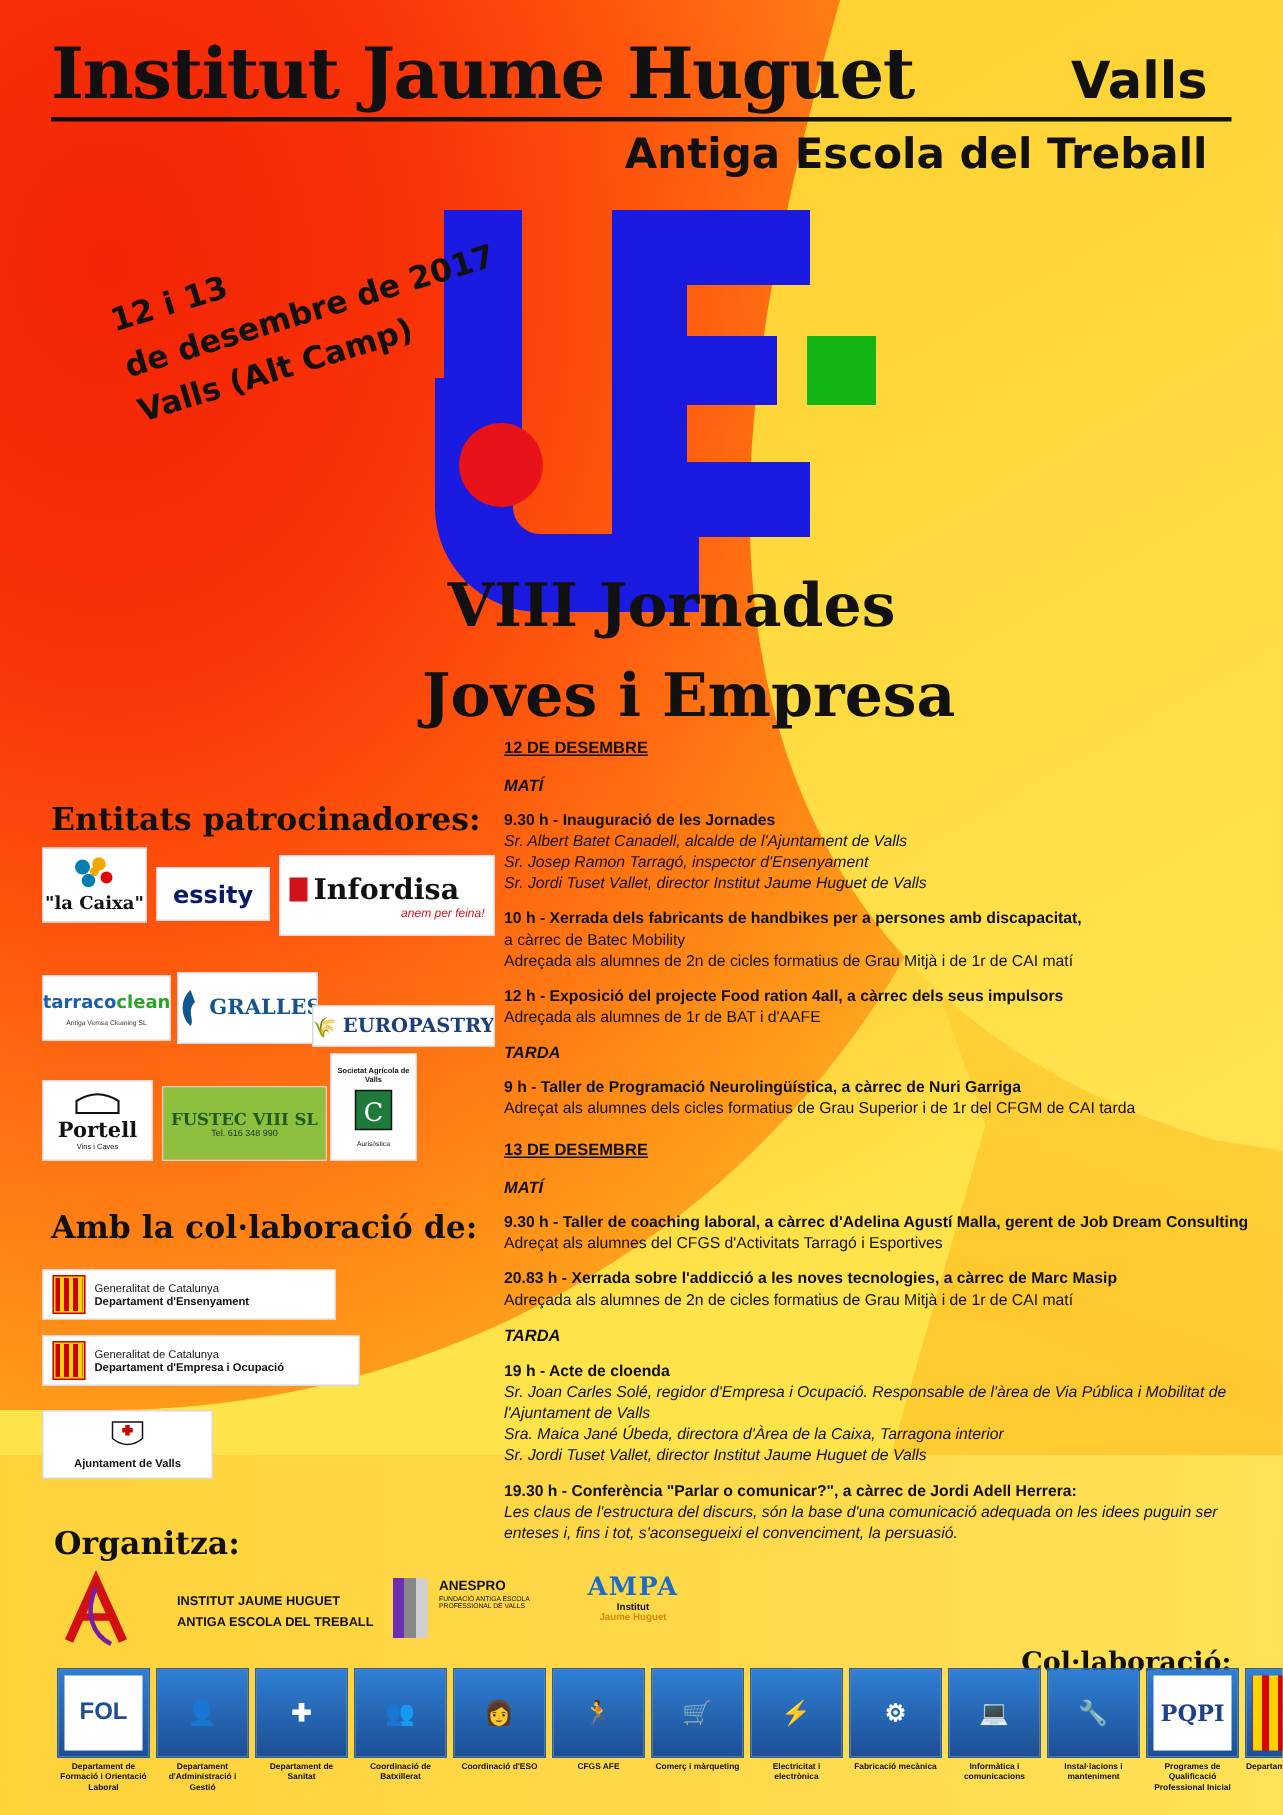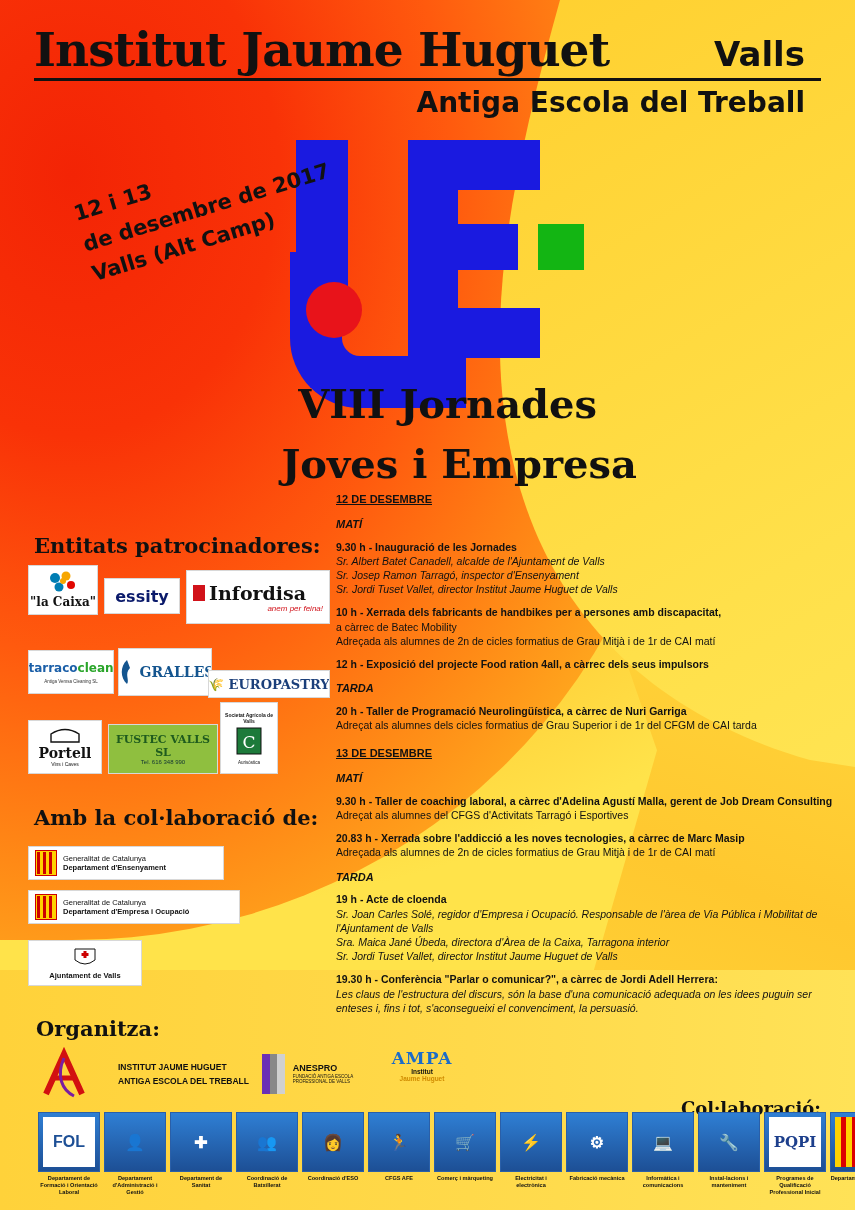--- a/index.html
+++ b/index.html
@@ -111,21 +111,21 @@
   .logo-ajvalls{left:28px;top:940px;width:112px;height:44px;}
   .gc-row{display:flex;align-items:center;gap:6px;width:100%;padding:0 6px;box-sizing:border-box;}
   .gc-shield{width:20px;height:24px;background:#ffd200;border:1px solid #c00;position:relative;flex:none;}
   .gc-shield::after{content:"";position:absolute;inset:1px;background:repeating-linear-gradient(90deg,#c00 0 3px,#ffd200 3px 6px);}
   .gc-txt{font-size:7.5px;line-height:1.25;text-align:left;color:#111;}
   .gc-txt b{font-weight:bold;margin-top:37px;}
   
   .org-title{left:36px;top:1016px;}
   .org-logo{position:absolute;left:34px;top:1046px;width:90px;height:56px;}
   .org-text{position:absolute;left:118px;top:1060px;font-size:8.5px;font-weight:bold;color:#111;line-height:1.7;}
-  .anespro{position:absolute;left:262px;top:1052px;width:110px;height:44px;display:flex;align-items:center;gap:8px;}
+  .anespro{position:absolute;left:262px;top:1052px;width:110px;height:44px;display:flex;align-items:flex-start;gap:8px;}
   .anespro-mark{width:34px;height:40px;background:linear-gradient(90deg,#6b2fb5 0 33%, #888 33% 66%, #d0d0d0 66% 100%);}
   .anespro-txt{font-size:7px;color:#111;line-height:1.2;}
   .ampa{position:absolute;left:384px;top:1048px;width:76px;height:52px;text-align:center;font-size:8px;color:#111;}
   .ampa-word{font-family:"DejaVu Serif",serif;font-weight:bold;font-size:17px;color:#1b6cc9;letter-spacing:1px;}
   .ampa-sub{font-size:6.5px;font-weight:bold;color:#111;}
   
   .collab-title{right:34px;top:1098px;font-size:18px;}
   
   .strip{position:absolute;left:38px;bottom:14px;width:784px;display:flex;gap:4px;}
   .dept{width:62px;text-align:center;}
@@ -185,26 +185,27 @@
   </div>
 
   <div class="pitem">
     <b>10 h - Xerrada dels fabricants de handbikes per a persones amb discapacitat,</b>
     <span class="sub">a càrrec de Batec Mobility</span>
     <span class="sub">Adreçada als alumnes de 2n de cicles formatius de Grau Mitjà i de 1r de CAI matí</span>
   </div>
 
   <div class="pitem">
     <b>12 h - Exposició del projecte Food ration 4all, a càrrec dels seus impulsors</b>
+    <span class="sub">Adreçada als alumnes de 1r de BAT i d'AAFE</span>
   </div>
 
   <div class="ppart">TARDA</div>
 
   <div class="pitem">
-    <b>20 h - Taller de Programació Neurolingüística, a càrrec de Nuri Garriga</b>
+    <b>9 h - Taller de Programació Neurolingüística, a càrrec de Nuri Garriga</b>
     <span class="sub">Adreçat als alumnes dels cicles formatius de Grau Superior i de 1r del CFGM de CAI tarda</span>
   </div>
 
   <div class="pday" style="margin-top:14px">13 DE DESEMBRE</div>
   <div class="ppart">MATÍ</div>
 
   <div class="pitem">
     <b>9.30 h - Taller de coaching laboral, a càrrec d'Adelina Agustí Malla, gerent de Job Dream Consulting</b>
     <span class="sub">Adreçat als alumnes del CFGS d'Activitats Tarragó i Esportives</span>
   </div>
@@ -287,21 +288,21 @@
     <svg width="34" height="16">
       <path d="M3 15 L3 7 Q17 -2 31 7 L31 15 Z" fill="none" stroke="#111" stroke-width="1.4"></path>
     </svg>
     <div style="font-family:'DejaVu Serif',serif;font-weight:bold;font-size:14px;color:#111">Portell</div>
     <div style="font-size:5px;color:#111">Vins i Caves</div>
   </div>
 </div>
 
 <div class="logo logo-fustec">
   <div style="background:#8fbf3f;width:100%;height:100%;display:flex;flex-direction:column;align-items:center;justify-content:center">
-    <div style="font-family:'DejaVu Serif',serif;font-weight:bold;font-size:11px;color:#1e5b1e">FUSTEC VALLS SL</div>
+    <div style="font-family:'DejaVu Serif',serif;font-weight:bold;font-size:11px;color:#1e5b1e">FUSTEC VIII SL</div>
     <div style="font-size:6px;color:#133">Tel. 616 348 990</div>
   </div>
 </div>
 
 <div class="logo logo-societat">
   <div>
     <div style="font-size:5px;font-weight:bold;line-height:1.2">Societat Agrícola de Valls</div>
     <svg width="36" height="34">
       <rect x="6" y="4" width="24" height="26" fill="#1d7a3a" stroke="#111"></rect>
       <text x="18" y="24" font-size="17" font-family="DejaVu Serif, serif" fill="#fff" text-anchor="middle">C</text>

